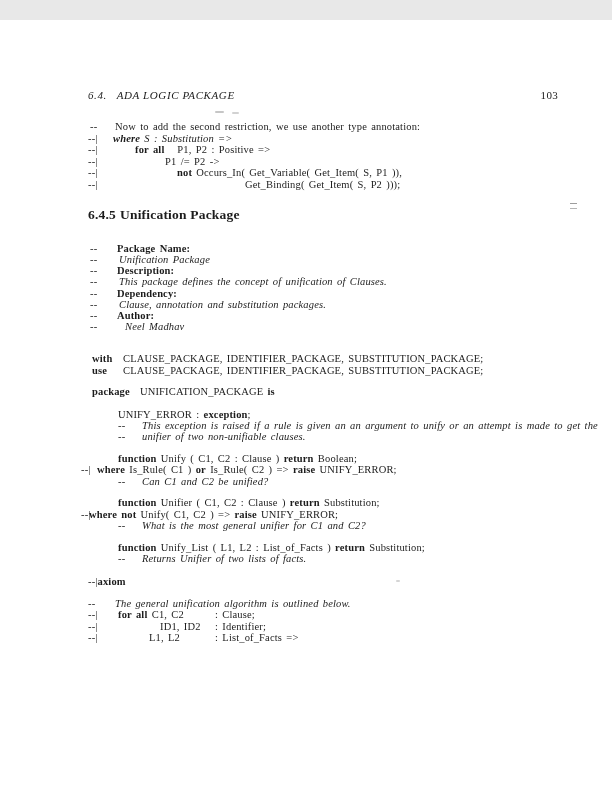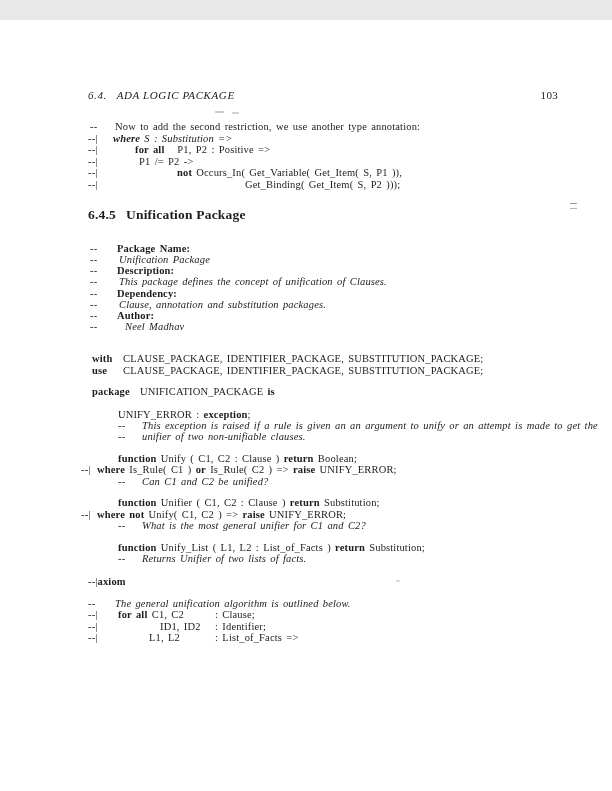--- a/index.html
+++ b/index.html
@@ -14,21 +14,21 @@
   }
   .doc-header{
     position:absolute;top:69px;left:88px;width:470px;
     display:flex;justify-content:space-between;align-items:baseline;
     font-size:11px;line-height:13px;
   }
   .doc-header .section{font-style:italic;letter-spacing:0.6px;white-space:pre;}
   .doc-header .pageno{font-style:normal;letter-spacing:0.3px;}
   .section-heading{
     position:absolute;top:187px;left:88px;
-    display:flex;gap:10px;
+    display:flex;gap:4px;
     font-size:13.5px;font-weight:bold;line-height:15px;letter-spacing:0.2px;
   }
   .code-area{position:absolute;top:0;left:0;width:612px;height:791px;}
   .code-line{
     position:absolute;
     white-space:pre;
     font-size:10.5px;line-height:12px;height:12px;
     letter-spacing:0.15px;word-spacing:1.5px;
   }
   .code-line .run{white-space:pre;}
@@ -59,42 +59,42 @@
 
   <div class="section-heading">
     <span>6.4.5</span>
     <span>Unification Package</span>
   </div>
 
   <div class="code-area">
       <div class="code-line" style="left: 90px; top: 101px;"><span class="run"><span>--</span></span><span class="run abs" style="left: 25px;"><span>Now to add the second restriction, we use another type annotation:</span></span></div>
       <div class="code-line" style="left: 88px; top: 112.5px;"><span class="run"><span>--|</span></span><span class="run abs" style="left: 25px; font-style: italic;"><span class="b">where</span><span> S : Substitution =&gt;</span></span></div>
       <div class="code-line" style="left: 88px; top: 124px;"><span class="run"><span>--|</span></span><span class="run abs" style="left: 47px;"><span class="b">for all</span><span>   P1, P2 : Positive =&gt;</span></span></div>
-      <div class="code-line" style="left: 88px; top: 135.5px;"><span class="run"><span>--|</span></span><span class="run abs" style="left: 51px;"><span>P1 /= P2 -&gt;</span></span></div>
+      <div class="code-line" style="left: 88px; top: 135.5px;"><span class="run"><span>--|</span></span><span class="run abs" style="left: 77px;"><span>P1 /= P2 -&gt;</span></span></div>
       <div class="code-line" style="left: 88px; top: 147px;"><span class="run"><span>--|</span></span><span class="run abs" style="left: 89px;"><span class="b">not</span><span> Occurs_In( Get_Variable( Get_Item( S, P1 )),</span></span></div>
       <div class="code-line" style="left: 88px; top: 158.5px;"><span class="run"><span>--|</span></span><span class="run abs" style="left: 157px;"><span>Get_Binding( Get_Item( S, P2 )));</span></span></div>
       <div class="code-line" style="left: 90px; top: 223px;"><span class="run"><span>--</span></span><span class="run abs" style="left: 27px;"><span class="b">Package Name:</span></span></div>
       <div class="code-line" style="left: 90px; top: 234.1px;"><span class="run"><span>--</span></span><span class="run abs" style="left: 29px;"><span class="i">Unification Package</span></span></div>
       <div class="code-line" style="left: 90px; top: 245.2px;"><span class="run"><span>--</span></span><span class="run abs" style="left: 27px;"><span class="b">Description:</span></span></div>
       <div class="code-line" style="left: 90px; top: 256.3px;"><span class="run"><span>--</span></span><span class="run abs" style="left: 29px;"><span class="i">This package defines the concept of unification of Clauses.</span></span></div>
       <div class="code-line" style="left: 90px; top: 267.5px;"><span class="run"><span>--</span></span><span class="run abs" style="left: 27px;"><span class="b">Dependency:</span></span></div>
       <div class="code-line" style="left: 90px; top: 278.6px;"><span class="run"><span>--</span></span><span class="run abs" style="left: 29px;"><span class="i">Clause, annotation and substitution packages.</span></span></div>
       <div class="code-line" style="left: 90px; top: 289.7px;"><span class="run"><span>--</span></span><span class="run abs" style="left: 27px;"><span class="b">Author:</span></span></div>
       <div class="code-line" style="left: 90px; top: 300.8px;"><span class="run"><span>--</span></span><span class="run abs" style="left: 35px;"><span class="i">Neel Madhav</span></span></div>
       <div class="code-line" style="left: 92px; top: 333px;"><span class="run"><span class="b">with</span></span><span class="run abs" style="left: 31px;"><span>CLAUSE_PACKAGE, IDENTIFIER_PACKAGE, SUBSTITUTION_PACKAGE;</span></span></div>
       <div class="code-line" style="left: 92px; top: 344.5px;"><span class="run"><span class="b">use</span></span><span class="run abs" style="left: 31px;"><span>CLAUSE_PACKAGE, IDENTIFIER_PACKAGE, SUBSTITUTION_PACKAGE;</span></span></div>
       <div class="code-line" style="left: 92px; top: 366px;"><span class="run"><span class="b">package</span></span><span class="run abs" style="left: 48px;"><span>UNIFICATION_PACKAGE </span><span class="b">is</span></span></div>
       <div class="code-line" style="left: 118px; top: 388.5px;"><span class="run"><span>UNIFY_ERROR : </span><span class="b">exception</span><span>;</span></span></div>
       <div class="code-line" style="left: 118px; top: 399.5px;"><span class="run"><span>--</span></span><span class="run abs" style="left: 24px;"><span class="i">This exception is raised if a rule is given an an argument to unify or an attempt is made to get the</span></span></div>
       <div class="code-line" style="left: 118px; top: 411px;"><span class="run"><span>--</span></span><span class="run abs" style="left: 24px;"><span class="i">unifier of two non-unifiable clauses.</span></span></div>
       <div class="code-line" style="left: 118px; top: 432.5px;"><span class="run"><span class="b">function</span><span> Unify ( C1, C2 : Clause ) </span><span class="b">return</span><span> Boolean;</span></span></div>
       <div class="code-line" style="left: 81px; top: 444px;"><span class="run"><span>--|</span></span><span class="run abs" style="left: 16px;"><span class="b">where</span><span> Is_Rule( C1 ) </span><span class="b">or</span><span> Is_Rule( C2 ) =&gt; </span><span class="b">raise</span><span> UNIFY_ERROR;</span></span></div>
       <div class="code-line" style="left: 118px; top: 455.5px;"><span class="run"><span>--</span></span><span class="run abs" style="left: 24px;"><span class="i">Can C1 and C2 be unified?</span></span></div>
       <div class="code-line" style="left: 118px; top: 477px;"><span class="run"><span class="b">function</span><span> Unifier ( C1, C2 : Clause ) </span><span class="b">return</span><span> Substitution;</span></span></div>
-      <div class="code-line" style="left: 81px; top: 488.5px;"><span class="run"><span>--|</span></span><span class="run abs" style="left: 16px;"><span class="b">where</span><span> </span><span class="b">not</span><span> Unify( C1, C2 ) =&gt; </span><span class="b">raise</span><span> UNIFY_ERROR;</span></span></div>
+      <div class="code-line" style="left: 81px; top: 488.5px;"><span class="run"><span>--|</span></span><span class="run abs" style="left: 8px;"><span class="b">where</span><span> </span><span class="b">not</span><span> Unify( C1, C2 ) =&gt; </span><span class="b">raise</span><span> UNIFY_ERROR;</span></span></div>
       <div class="code-line" style="left: 118px; top: 500px;"><span class="run"><span>--</span></span><span class="run abs" style="left: 24px;"><span class="i">What is the most general unifier for C1 and C2?</span></span></div>
       <div class="code-line" style="left: 118px; top: 521.5px;"><span class="run"><span class="b">function</span><span> Unify_List ( L1, L2 : List_of_Facts ) </span><span class="b">return</span><span> Substitution;</span></span></div>
       <div class="code-line" style="left: 118px; top: 533px;"><span class="run"><span>--</span></span><span class="run abs" style="left: 24px;"><span class="i">Returns Unifier of two lists of facts.</span></span></div>
       <div class="code-line" style="left: 88px; top: 556px;"><span class="run"><span>--|</span><span class="b">axiom</span></span></div>
       <div class="code-line" style="left: 88px; top: 577.5px;"><span class="run"><span>--</span></span><span class="run abs" style="left: 27px;"><span class="i">The general unification algorithm is outlined below.</span></span></div>
       <div class="code-line" style="left: 88px; top: 589px;"><span class="run"><span>--|</span></span><span class="run abs" style="left: 30px;"><span class="b">for all</span><span> C1, C2</span></span><span class="run abs" style="left: 127px;"><span>: Clause;</span></span></div>
       <div class="code-line" style="left: 88px; top: 600.5px;"><span class="run"><span>--|</span></span><span class="run abs" style="left: 72px;"><span>ID1, ID2</span></span><span class="run abs" style="left: 127px; text-align: right;"><span>: Identifier;</span></span></div>
       <div class="code-line" style="left: 88px; top: 612px;"><span class="run"><span>--|</span></span><span class="run abs" style="left: 61px;"><span>L1, L2</span></span><span class="run abs" style="left: 127px;"><span>: List_of_Facts =&gt;</span></span></div>
     </div>
 

